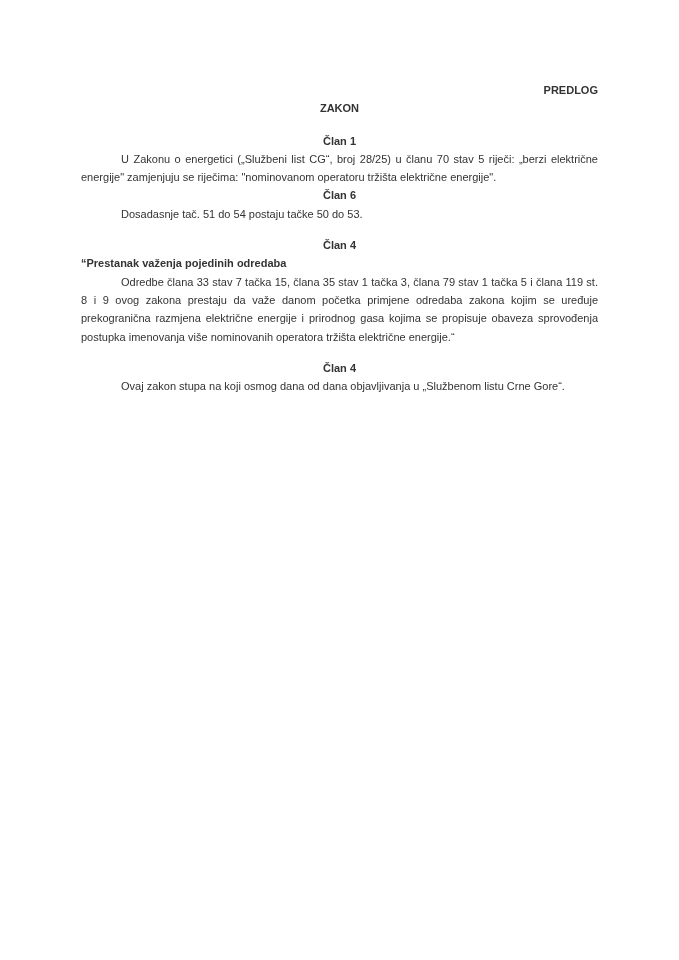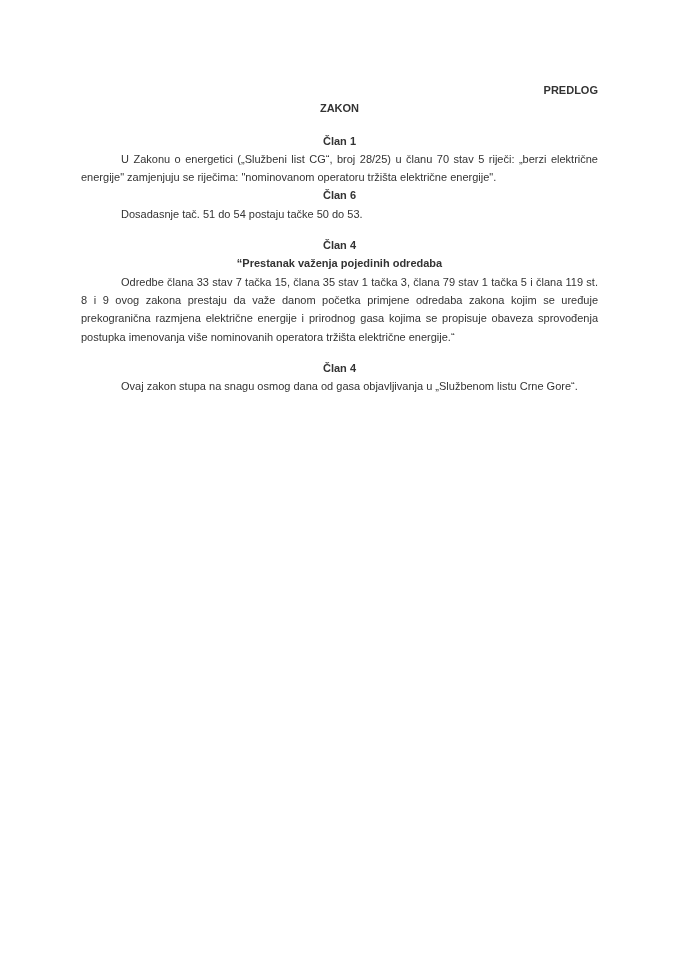--- a/index.html
+++ b/index.html
@@ -32,21 +32,21 @@
     .article {
       margin: 0;
     }
     .article-heading {
       text-align: center;
       font-weight: bold;
       white-space: pre-wrap; 
       margin: 0;
     }
     .sub-heading {
-      text-align: center;
+      text-align: left;
       font-weight: bold;
       margin: 0;
     }
     .para {
       margin: 0;
       text-align: justify;
       text-indent: 40px;
     }
     
     .gap-before-1 { margin-top: 14px; }
@@ -74,16 +74,16 @@
 
 
   <section class="article">
     <div class="article-heading gap-before">Član 4</div>
     <div class="sub-heading">“Prestanak važenja pojedinih odredaba</div>
     <p class="para">Odredbe člana 33 stav 7 tačka 15, člana 35 stav 1 tačka 3, člana 79 stav 1 tačka 5 i člana 119 st. 8 i 9 ovog zakona prestaju da važe danom početka primjene odredaba zakona kojim se uređuje prekogranična razmjena električne energije i prirodnog gasa kojima se propisuje obaveza sprovođenja postupka imenovanja više nominovanih operatora tržišta električne energije.“</p>
   </section>
 
   <section class="article">
     <div class="article-heading gap-before">Član 4</div>
-    <p class="para">Ovaj zakon stupa na snagu osmog dana od gasa objavljivanja u „Službenom listu Crne Gore“.</p>
+    <p class="para">Ovaj zakon stupa na koji osmog dana od dana objavljivanja u „Službenom listu Crne Gore“.</p>
   </section>
 
 </div>
 
 </body></html>

